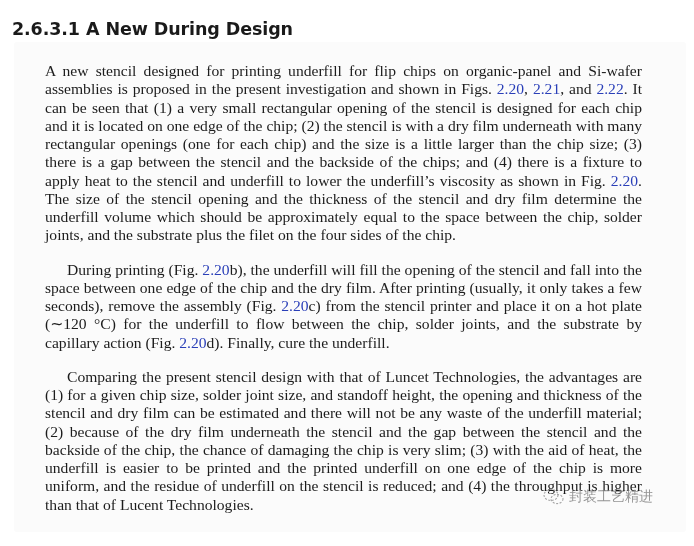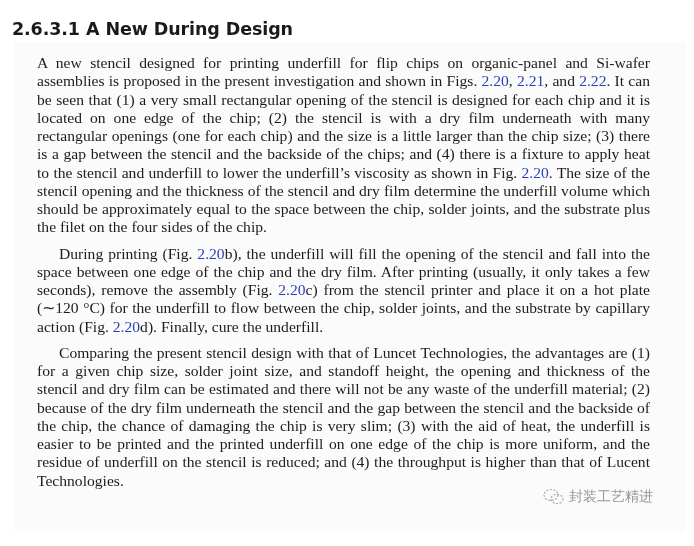--- a/index.html
+++ b/index.html
@@ -38,21 +38,21 @@
     left: 29px;
     top: 46px;
     width: 629px;
     font-family: "Liberation Serif", serif;
     font-size: 15.6px;
     line-height: 18.25px;
     color: #1c1c1c;
     text-align: justify;
   }
   .textblock p {
-    margin: 8px;
+    margin: 16px;
     text-indent: 0;
   }
   .textblock p.indent {
     text-indent: 22px;
   }
   .ref {
     color: #2a3fb8;
   }
   .watermark {
     position: absolute;

